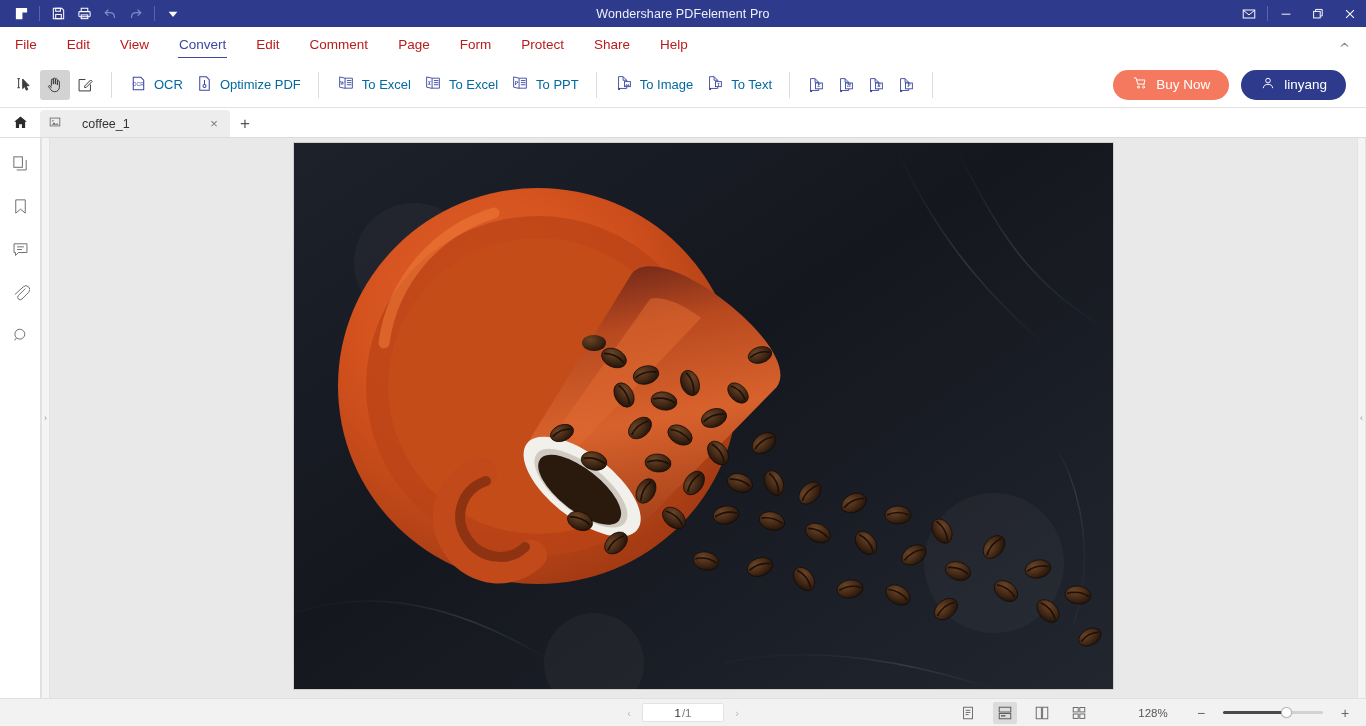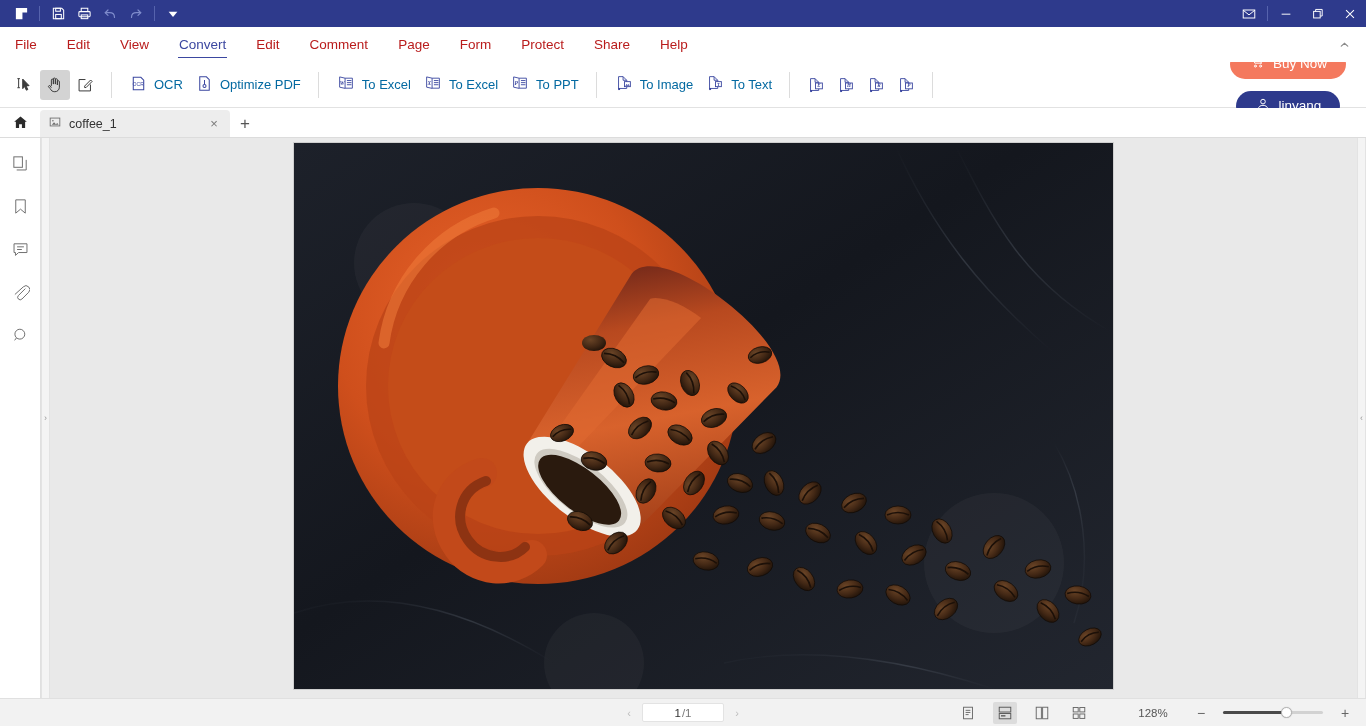--- a/index.html
+++ b/index.html
@@ -54,40 +54,40 @@
     height: 46px; background: #ffffff; display: flex; align-items: center;
     flex: none; padding-left: 10px; border-bottom: 1px solid #e2e2e2;
   }
   .rb-tool {
     display: flex; align-items: center; gap: 6px; height: 30px; padding: 0 6px;
     border-radius: 3px; cursor: pointer; color: #0369a1; font-size: 13px; white-space: nowrap;
   }
   .rb-tool.sel { background: #d3d3d3; }
   .rb-icon-only { width: 30px; justify-content: center; padding: 0; }
   .rb-sep { width: 1px; height: 26px; background: #dcdcdc; margin: 0 11px; }
-  .rb-right { margin-left: auto; display: flex; align-items: center; gap: 12px; padding-right: 20px; flex-direction: column; }
+  .rb-right { margin-left: auto; display: flex; align-items: center; gap: 12px; padding-right: 20px; }
   .pill {
     height: 30px; border-radius: 15px; display: flex; align-items: center;
     gap: 8px; padding: 0 19px; font-size: 13.5px; color: #ffffff; cursor: pointer;
   }
   .pill.buy { background: #f4795e; }
   .pill.user { background: #2e3a8c; }
 
   
   .tabstrip {
     height: 29px; background: #ffffff; display: flex; align-items: flex-end;
     flex: none; position: relative;
   }
   .home-btn {
     width: 40px; height: 29px; display: flex; align-items: center; justify-content: center;
     cursor: pointer;
   }
   .doc-tab {
     width: 190px; height: 27px; background: #ededed; border-radius: 4px 4px 0 0;
-    display: flex; align-items: center; padding: 0 8px; gap: 7px; cursor: pointer;
+    display: flex; align-items: center; padding: 0 8px; gap: 20px; cursor: pointer;
     position: relative;
   }
   .doc-tab-label { font-size: 12.5px; color: #333; flex: 1; overflow: hidden; text-overflow: ellipsis; white-space: nowrap; }
   .tab-close { width: 16px; height: 16px; display: flex; align-items: center; justify-content: center; cursor: pointer; color: #7a7a7a; font-size: 13px; }
   .tab-add { width: 30px; height: 27px; display: flex; align-items: center; justify-content: center; cursor: pointer; color: #555; font-size: 17px; }
 
   
   .body {
     flex: 1; display: flex; position: relative; background: #e9e9e9;
     border-top: 1px solid #dcdcdc;
@@ -175,20 +175,21 @@
         </svg>
       </div>
       <div class="tb-sep"></div>
       <div class="tb-btn">
         <svg width="14" height="14" viewBox="0 0 16 16">
             <path d="M3 5.5h10L8 11.5z" fill="#ffffff"></path>
           </svg>
       </div>
     </div>
 
+    <div class="tb-title">Wondershare PDFelement Pro</div>
 
     <div class="tb-right">
       <div class="tb-btn">
         <svg width="16" height="16" viewBox="0 0 18 18" fill="none" stroke="#ffffff" stroke-width="1.1">
           <rect x="2.5" y="4.5" width="13" height="9"></rect>
             <path d="M2.5 4.8L9 10 15.5 4.8"></path>
         </svg>
       </div>
       <div class="tb-sep"></div>
       <div class="tb-btn">

